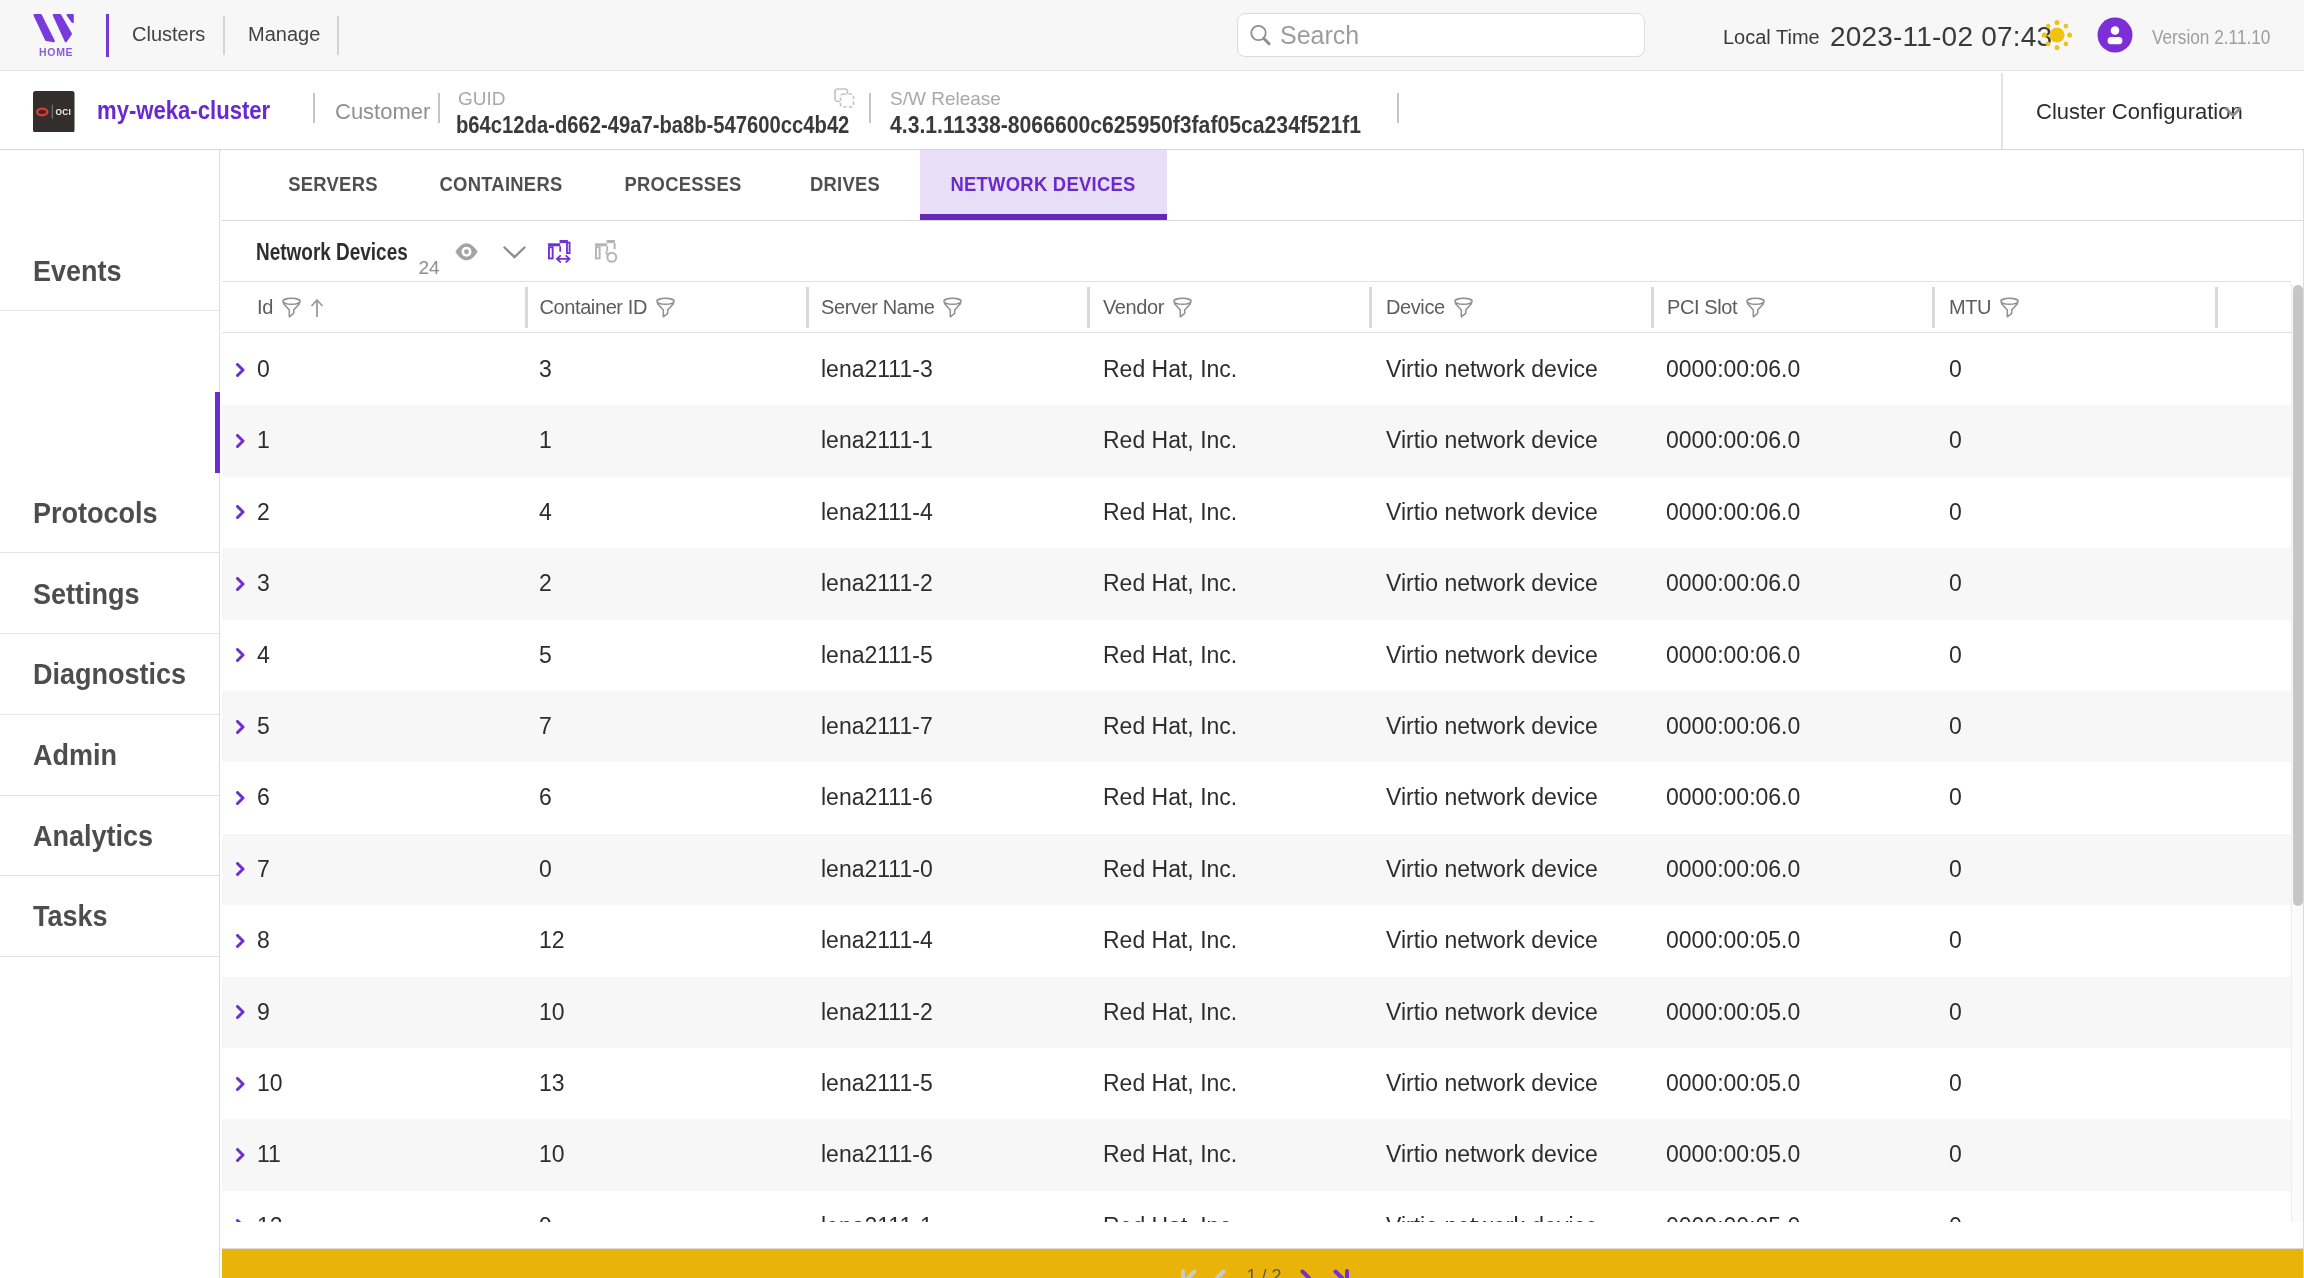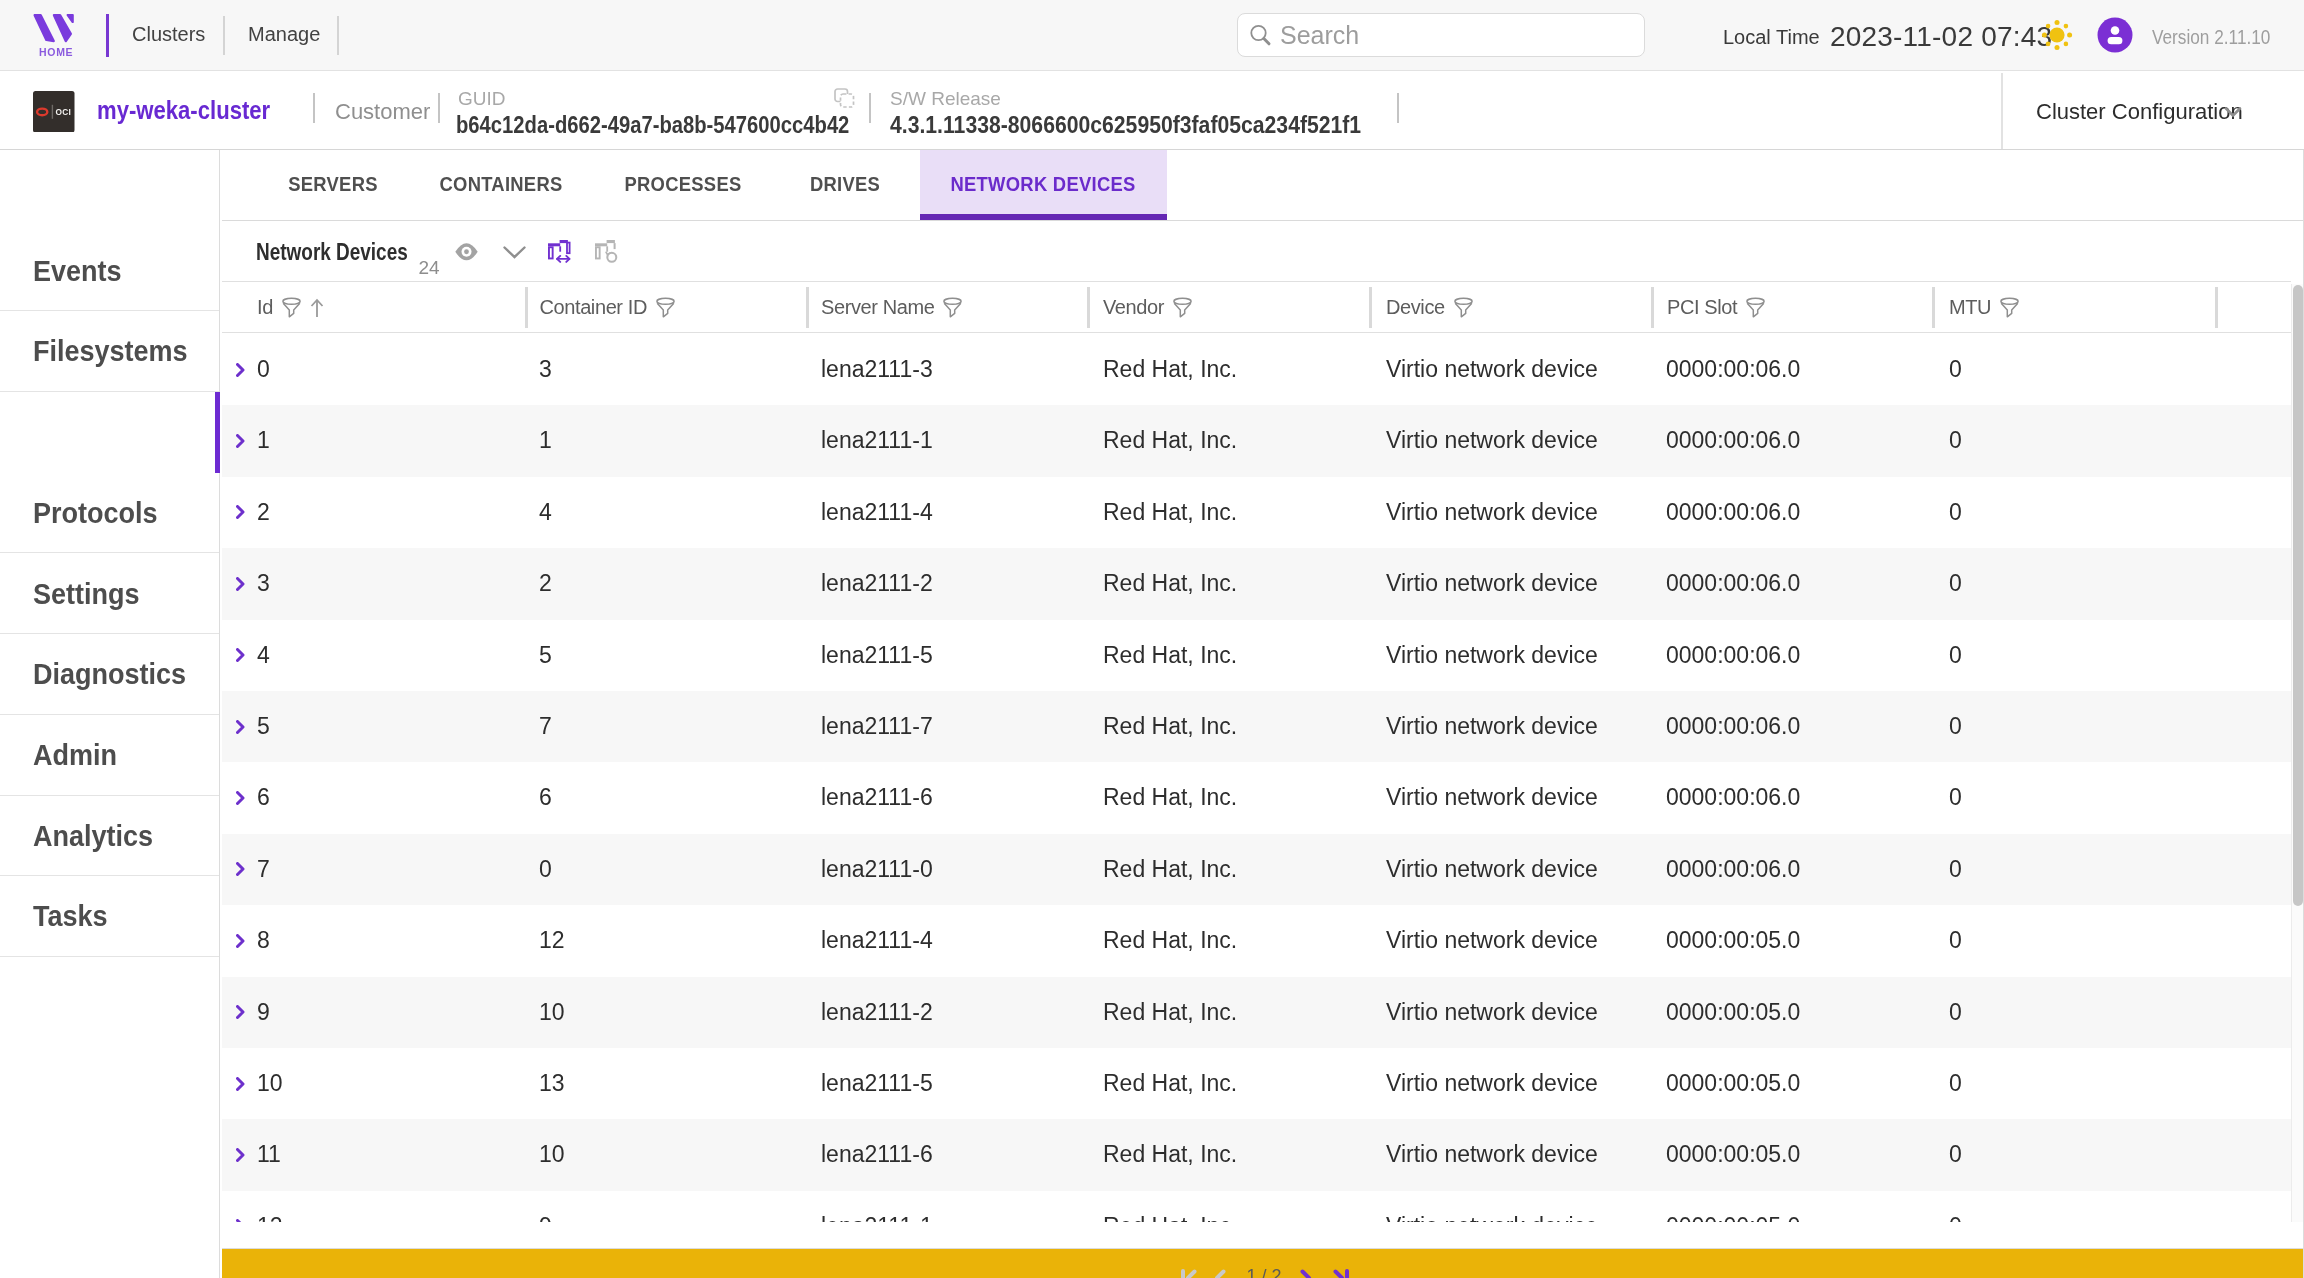--- a/index.html
+++ b/index.html
@@ -143,21 +143,20 @@
   <div class="cdiv" style="left:1397px;"></div>
   <div class="cfg-div"></div>
   <div class="cfg">Cluster Configuration</div>
   <svg class="abs" style="left:2224px; top:33px;" width="18" height="12" viewBox="0 0 18 12">
     <polyline points="2,2.5 9,9.5 16,2.5" fill="none" stroke="#8f8f8f" stroke-width="2.6" stroke-linecap="round" stroke-linejoin="round"></polyline>
   </svg>
 </div>
 
 <div class="sidebar">
   <div class="sitem" style="top:80.7px;"><span>Events</span></div>
-  <div class="sitem" style="top:161.4px;"><span>Filesystems</span></div>
   <div class="sitem" style="top:322.8px;"><span>Protocols</span></div>
   <div class="sitem" style="top:403.5px;"><span>Settings</span></div>
   <div class="sitem" style="top:484.2px;"><span>Diagnostics</span></div>
   <div class="sitem" style="top:564.9px;"><span>Admin</span></div>
   <div class="sitem" style="top:645.6px;"><span>Analytics</span></div>
   <div class="sitem" style="top:726.3px;"><span>Tasks</span></div>
 </div>
 <div class="sbar"></div>
 
 <div class="tabs">

